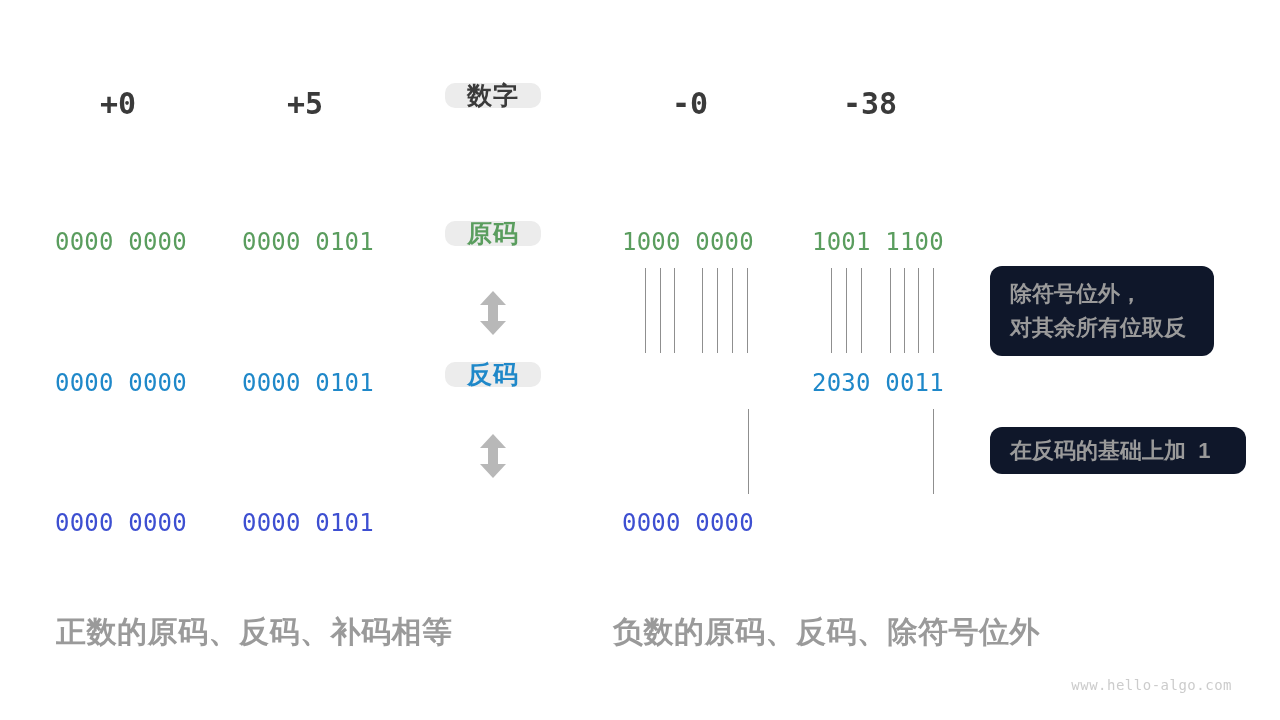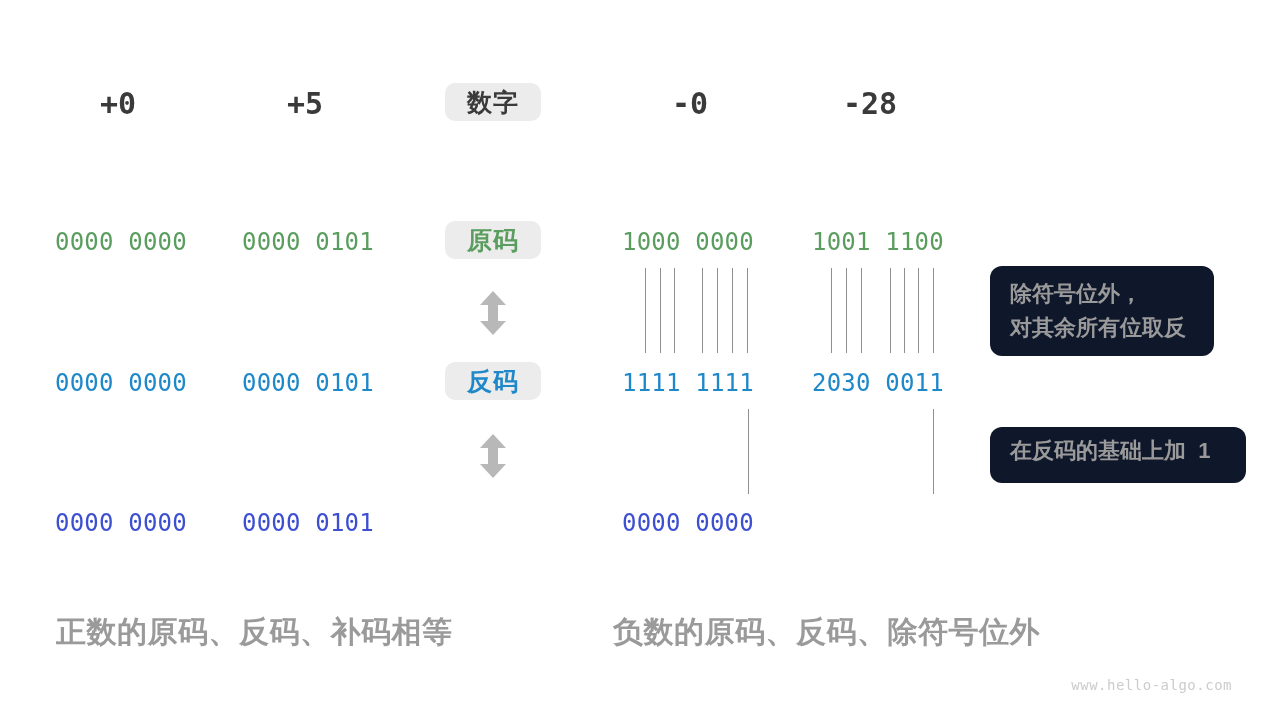--- a/index.html
+++ b/index.html
@@ -15,60 +15,60 @@
   }
   
   .bin{
     position:absolute;
     font-family:"DejaVu Sans Mono",monospace;font-size:24px;line-height:28px;
     white-space:pre;letter-spacing:0.2px;
   }
   .green{color:#5a9d5e;} .blue{color:#1f88c9;} .indigo{color:#3d4fd1;} .dark{color:#3a3a3a;}
   
   .labelbox{
-    position:absolute;left:445px;width:96px;height:38px;background:#ececec;border-radius:10px;
+    position:absolute;left:445px;width:96px;height:25px;background:#ececec;border-radius:10px;
     display:flex;align-items:center;justify-content:center;
     font-size:25px;font-weight:bold;letter-spacing:1px;
   }
   
   .tick{position:absolute;width:1px;background:#8f8f8f;}
   .tickA{top:268px;height:85px;}
   .tickB{top:409px;height:85px;}
   
   .arrow{position:absolute;left:480px;width:26px;height:44px;}
   .arrow .tri-up{width:0;height:0;border-left:13px solid transparent;border-right:13px solid transparent;border-bottom:14px solid #b8b8b8;}
   .arrow .bar{width:10px;height:16px;background:#b8b8b8;margin:0 auto;}
   .arrow .tri-down{width:0;height:0;border-left:13px solid transparent;border-right:13px solid transparent;border-top:14px solid #b8b8b8;}
   
   .callout{
     position:absolute;background:#0f172a;border-radius:12px;color:#9a9a9a;
     font-weight:bold;font-size:22px;
   }
   .callout.two-line{left:990px;top:266px;width:224px;height:90px;padding:11px 0 0 20px;box-sizing:border-box;line-height:34px;}
-  .callout.one-line{left:990px;top:427px;width:256px;height:56px;line-height:47px;padding:0 0 0 20px;box-sizing:border-box;white-space:pre;}
+  .callout.one-line{left:990px;top:427px;width:256px;height:47px;line-height:47px;padding:0 0 0 20px;box-sizing:border-box;white-space:pre;}
   
   .caption{
     position:absolute;top:618px;color:#9a9a9a;font-weight:bold;font-size:30px;line-height:28px;
     white-space:nowrap;letter-spacing:0.5px;
   }
   
   .watermark{
     position:absolute;right:48px;top:677px;color:#cccccc;
     font-family:"DejaVu Sans Mono",monospace;font-size:14px;letter-spacing:0.5px;
   }
 </style>
 </head>
 <body>
 
 <div class="canvas">
 
   <div class="hdr" style="left:118px">+0</div>
   <div class="hdr" style="left:305px">+5</div>
   <div class="hdr" style="left:690px">-0</div>
-  <div class="hdr" style="left:870px">-28</div>
+  <div class="hdr" style="left:870px">-38</div>
   <div class="labelbox dark" style="top:83px">
     <span>数字</span>
   </div>
 
   <div class="bin green" style="left:55px;top:228px">0000 0000</div>
   <div class="bin green" style="left:242px;top:228px">0000 0101</div>
   <div class="labelbox green" style="top:221px">
     <span>原码</span>
   </div>
   <div class="bin green" style="left:622px;top:228px">1000 0000</div>
@@ -93,21 +93,20 @@
     <div class="tri-up"></div>
       <div class="bar"></div>
       <div class="tri-down"></div>
   </div>
 
   <div class="bin blue" style="left:55px;top:369px">0000 0000</div>
   <div class="bin blue" style="left:242px;top:369px">0000 0101</div>
   <div class="labelbox blue" style="top:362px">
     <span>反码</span>
   </div>
-  <div class="bin blue" style="left:622px;top:369px">1111 1111</div>
   <div class="bin blue" style="left:812px;top:369px">2030 0011</div>
 
   <div class="tick tickB" style="left:748px"></div>
   <div class="tick tickB" style="left:933px"></div>
 
   <div class="arrow" style="top:434px">
     <div class="tri-up"></div>
       <div class="bar"></div>
       <div class="tri-down"></div>
   </div>

